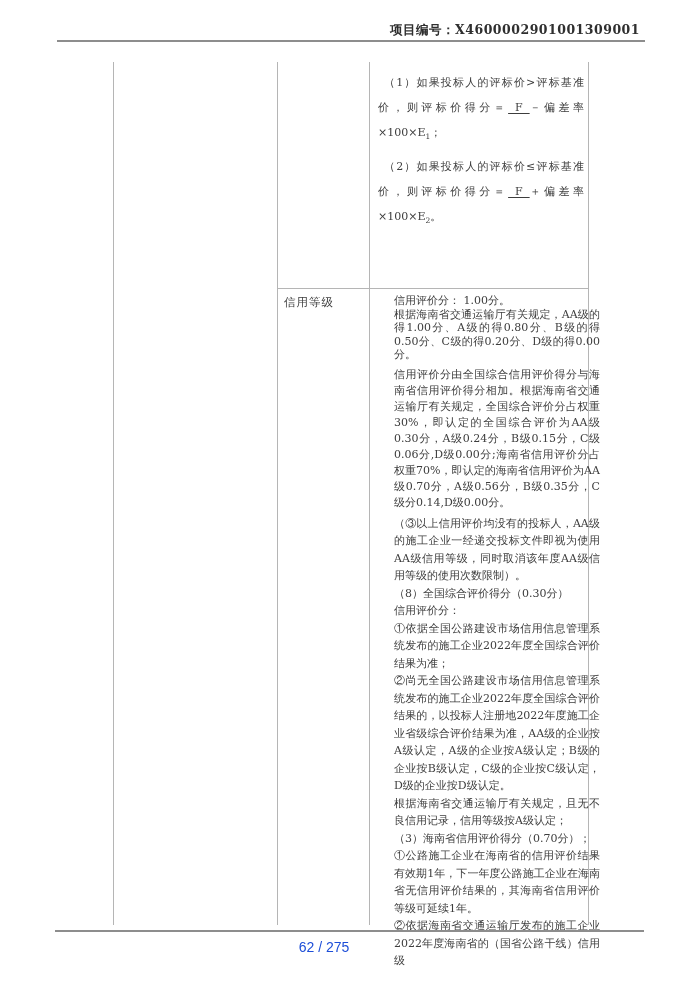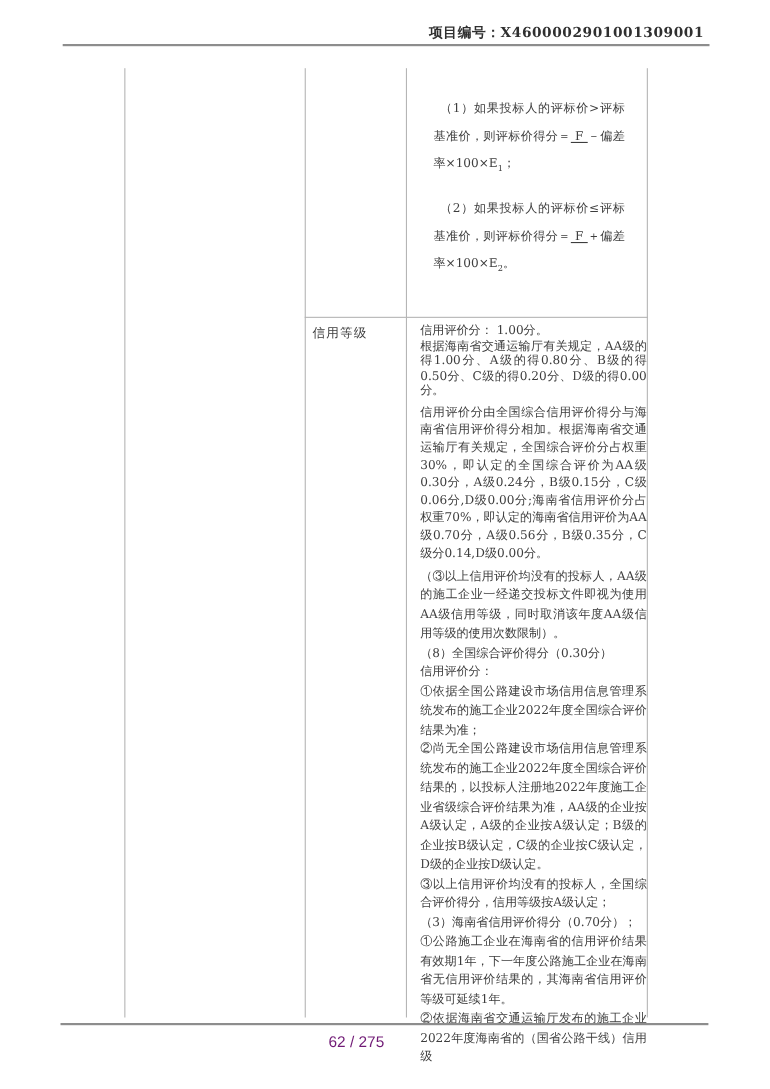--- a/index.html
+++ b/index.html
@@ -15,38 +15,38 @@
     font-size:12.5px;font-weight:600;letter-spacing:.5px;color:#2f2f2f;
   }
   .header-rule{position:absolute;left:57px;top:40px;width:588px;height:2px;background:#8d8d8d;}
   
   .vline{position:absolute;top:62px;height:863px;width:1px;background:#b5b5b5;}
   .vl-1{left:113px;} .vl-2{left:277px;} .vl-3{left:369px;} .vl-4{left:588px;}
   .hline{position:absolute;left:277px;top:288px;width:312px;height:1px;background:#b5b5b5;}
   
   .cell{position:absolute;font-size:11px;line-height:17px;text-align:justify;}
   .row1-right{left:378px;top:70px;width:206px;}
-  .row1-right p{margin:16px;line-height:25px;}
+  .row1-right p{margin:0;line-height:25px;}
   .row1-right p.gap{margin-top:9px;}
   .row1-right p.num{text-indent:6px;}
   .row1-right u{text-decoration:underline;text-underline-offset:2px;}
   sub{font-size:7.5px;vertical-align:-3px;line-height:0;}
   .row2-label{left:284px;top:294px;width:80px;font-size:11.5px;letter-spacing:1px;}
-  .row2-right{left:382px;top:294px;width:206px;}
+  .row2-right{left:394px;top:294px;width:206px;}
   .row2-right p{margin:0;}
   .p-tight{line-height:13.5px;}
   .p-mid{line-height:16px;margin-top:5px !important;}
   .p-loose{line-height:17.5px;}
   .p-loose.first{margin-top:4px !important;}
   
   .footer-rule{position:absolute;left:55px;top:930px;width:589px;height:2px;background:#8d8d8d;}
   .footer-text{
     position:absolute;left:0;right:52px;top:939px;text-align:center;
     font-family:"Liberation Sans","DejaVu Sans",sans-serif;
-    font-size:14px;color:#701a75;
+    font-size:14px;color:#1d4ed8;
   }
 </style>
 </head>
 <body>
 
 <div class="page">
 
   <div class="header-text">项目编号：X4600002901001309001</div>
   <div class="header-rule"></div>
 
@@ -65,21 +65,21 @@
 
   <div class="cell row2-right">
     <p class="p-tight">信用评价分： 1.00分。</p>
     <p class="p-tight">根据海南省交通运输厅有关规定，AA级的得1.00分、A级的得0.80分、B级的得0.50分、C级的得0.20分、D级的得0.00分。</p>
     <p class="p-mid">信用评价分由全国综合信用评价得分与海南省信用评价得分相加。根据海南省交通 运输厅有关规定，全国综合评价分占权重30%，即认定的全国综合评价为AA级0.30分，A级0.24分，B级0.15分，C级0.06分,D级0.00分;海南省信用评价分占权重70%，即认定的海南省信用评价为AA级0.70分，A级0.56分，B级0.35分，C级分0.14,D级0.00分。</p>
     <p class="p-loose first">（③以上信用评价均没有的投标人，AA级的施工企业一经递交投标文件即视为使用AA级信用等级，同时取消该年度AA级信用等级的使用次数限制）。</p>
     <p class="p-loose">（8）全国综合评价得分（0.30分）</p>
     <p class="p-loose">信用评价分：</p>
     <p class="p-loose">①依据全国公路建设市场信用信息管理系统发布的施工企业2022年度全国综合评价结果为准；</p>
     <p class="p-loose">②尚无全国公路建设市场信用信息管理系统发布的施工企业2022年度全国综合评价结果的，以投标人注册地2022年度施工企业省级综合评价结果为准，AA级的企业按A级认定，A级的企业按A级认定；B级的企业按B级认定，C级的企业按C级认定，D级的企业按D级认定。</p>
-    <p class="p-loose">③以上信用评价均没有的投标人，全国综合评价得分，信用等级按A级认定；</p>
+    <p class="p-loose">根据海南省交通运输厅有关规定，且无不良信用记录，信用等级按A级认定；</p>
     <p class="p-loose">（3）海南省信用评价得分（0.70分）；</p>
     <p class="p-loose">①公路施工企业在海南省的信用评价结果有效期1年，下一年度公路施工企业在海南省无信用评价结果的，其海南省信用评价等级可延续1年。</p>
     <p class="p-loose">②依据海南省交通运输厅发布的施工企业2022年度海南省的（国省公路干线）信用级</p>
   </div>
 
   <div class="footer-rule"></div>
   <div class="footer-text">62 / 275</div>
 
 </div>
 

